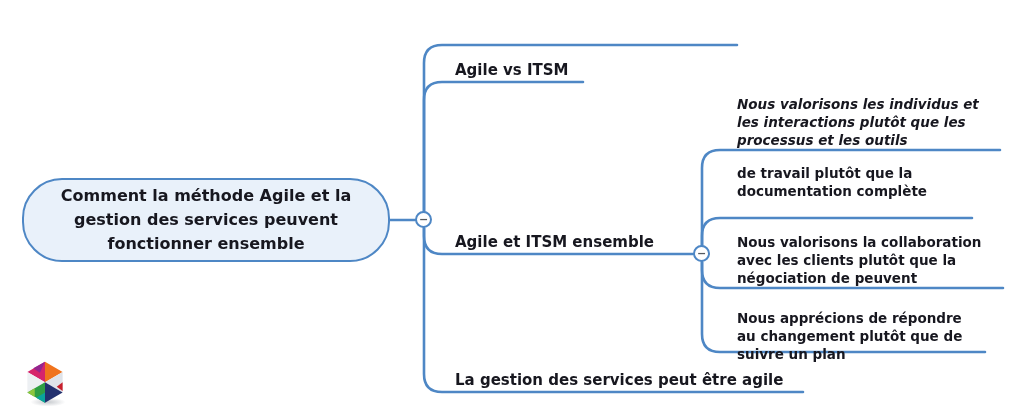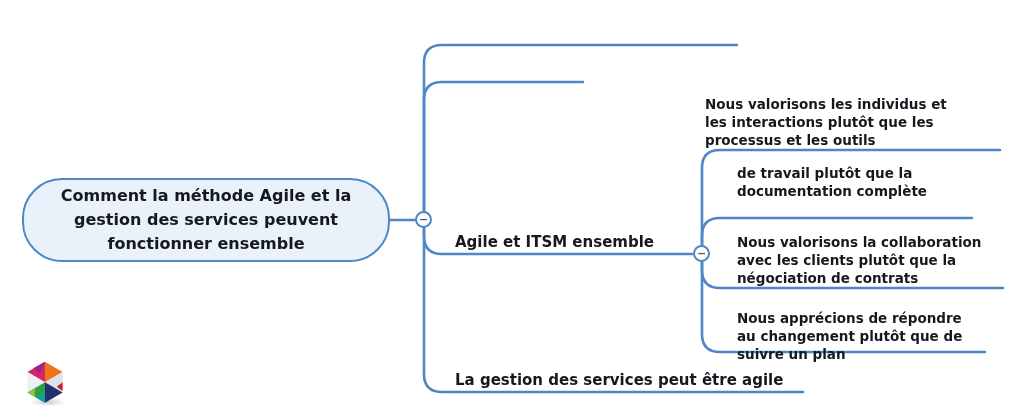--- a/index.html
+++ b/index.html
@@ -73,36 +73,37 @@
     <span class="line">fonctionner ensemble</span>
   </div>
 
   <div class="collapse-btn" style="left:415px;top:211px;">
     <span>−</span>
   </div>
   <div class="collapse-btn" style="left:693px;top:245px;">
     <span>−</span>
   </div>
 
+  <div class="topic" style="left:455px;top:61px;">Agile vs ITSM</div>
   <div class="topic" style="left:455px;top:371px;">La gestion des services peut être agile</div>
   <div class="topic" style="left:455px;top:233px;">Agile et ITSM ensemble</div>
 
-  <div class="subtopic" style="left:705px;top:95px;">
+  <div class="subtopic" style="left:737px;top:95px;font-style:italic;">
     <span class="line">Nous valorisons les individus et</span>
     <span class="line">les interactions plutôt que les</span>
     <span class="line">processus et les outils</span>
   </div>
   <div class="subtopic" style="left:737px;top:164px;">
     <span class="line">de travail plutôt que la</span>
     <span class="line">documentation complète</span>
   </div>
   <div class="subtopic" style="left:737px;top:233px;">
     <span class="line">Nous valorisons la collaboration</span>
     <span class="line">avec les clients plutôt que la</span>
-    <span class="line">négociation de contrats</span>
+    <span class="line">négociation de peuvent</span>
   </div>
   <div class="subtopic" style="left:737px;top:309px;">
     <span class="line">Nous apprécions de répondre</span>
     <span class="line">au changement plutôt que de</span>
     <span class="line">suivre un plan</span>
   </div>
 
   <svg class="logo" viewBox="0 0 60 66">
     <defs>
       <radialGradient id="shadow" cx="50%" cy="50%" r="50%">

